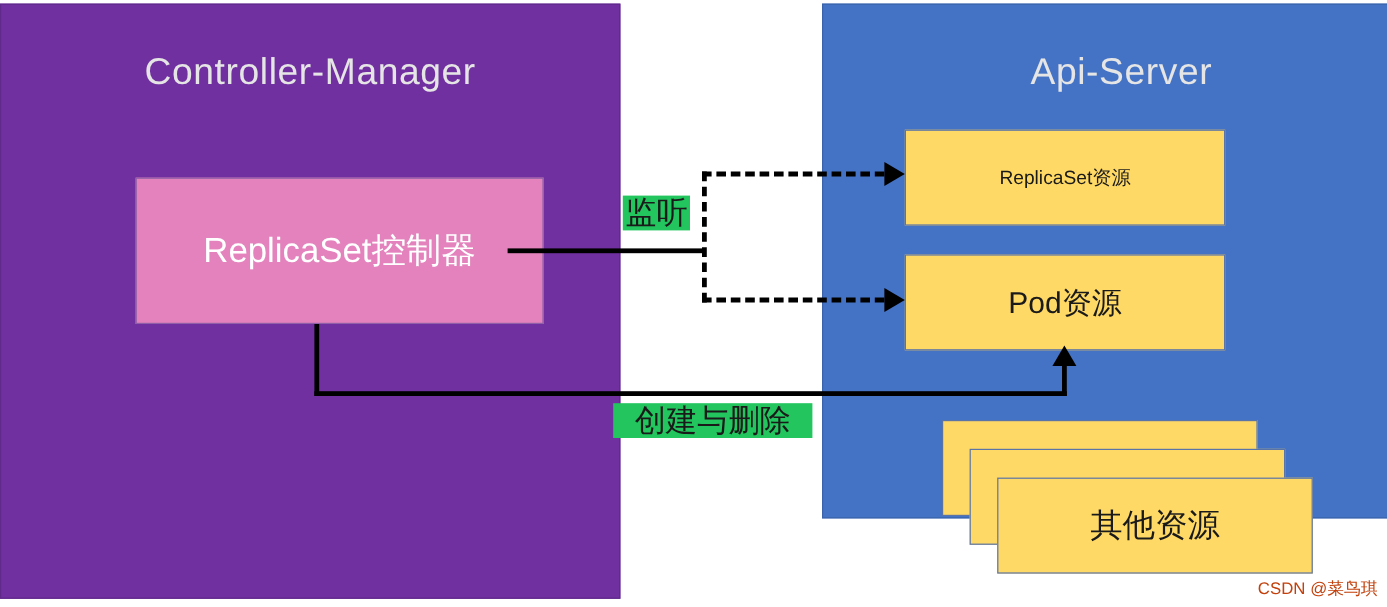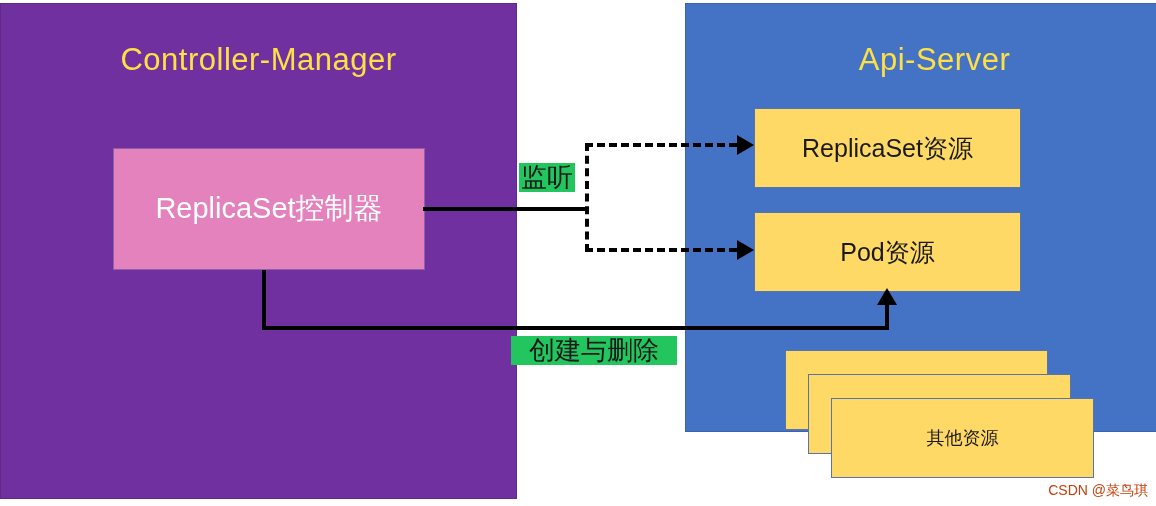--- a/index.html
+++ b/index.html
@@ -36,55 +36,55 @@
     height: 429px;
     background: #4472C4;
     border: 1px solid #3a63ac;
   }
   .panel-title {
     position: absolute;
     left: 0;
     right: 0;
     top: 38px;
     text-align: center;
-    color: #fde047;
+    color: #e5e5e5;
     font-size: 31px;
     font-weight: 400;
     letter-spacing: 0.5px;
     white-space: nowrap;
   }
 
   
   .box {
     position: absolute;
     box-sizing: border-box;
     display: flex;
     align-items: center;
     justify-content: center;
     text-align: center;
   }
   #box-replicaset-controller {
     left: 113px;
     top: 148px;
-    width: 312px;
+    width: 340px;
     height: 122px;
     background: #E382BC;
     border: 1px solid #8f5fa8;
     color: #ffffff;
     font-size: 29px;
   }
   #box-replicaset-resource {
     left: 754px;
     top: 108px;
     width: 267px;
     height: 80px;
     background: #FFD966;
     border: 1px solid #5a74a8;
     color: #1a1a1a;
-    font-size: 25px;
+    font-size: 16px;
   }
   #box-pod-resource {
     left: 754px;
     top: 212px;
     width: 267px;
     height: 80px;
     background: #FFD966;
     border: 1px solid #5a74a8;
     color: #1a1a1a;
     font-size: 25px;
@@ -97,21 +97,21 @@
     width: 263px;
     height: 80px;
     background: #FFD966;
     border: 1px solid #5a74a8;
   }
   #card-other-back   { left: 785px; top: 350px; z-index: 1; }
   #card-other-middle { left: 808px; top: 374px; z-index: 2; }
   #card-other-front  {
     left: 831px; top: 398px; z-index: 3;
     display: flex; align-items: center; justify-content: center;
-    color: #1a1a1a; font-size: 18px;
+    color: #1a1a1a; font-size: 27px;
   }
 
   
   .line { position: absolute; background: #000000; }
 
   
   #line-watch-solid      { left: 423px; top: 207px; width: 164px; height: 4px; }
 
   
   #line-create-vert-left { left: 262px; top: 270px; width: 4px;  height: 60px; }

